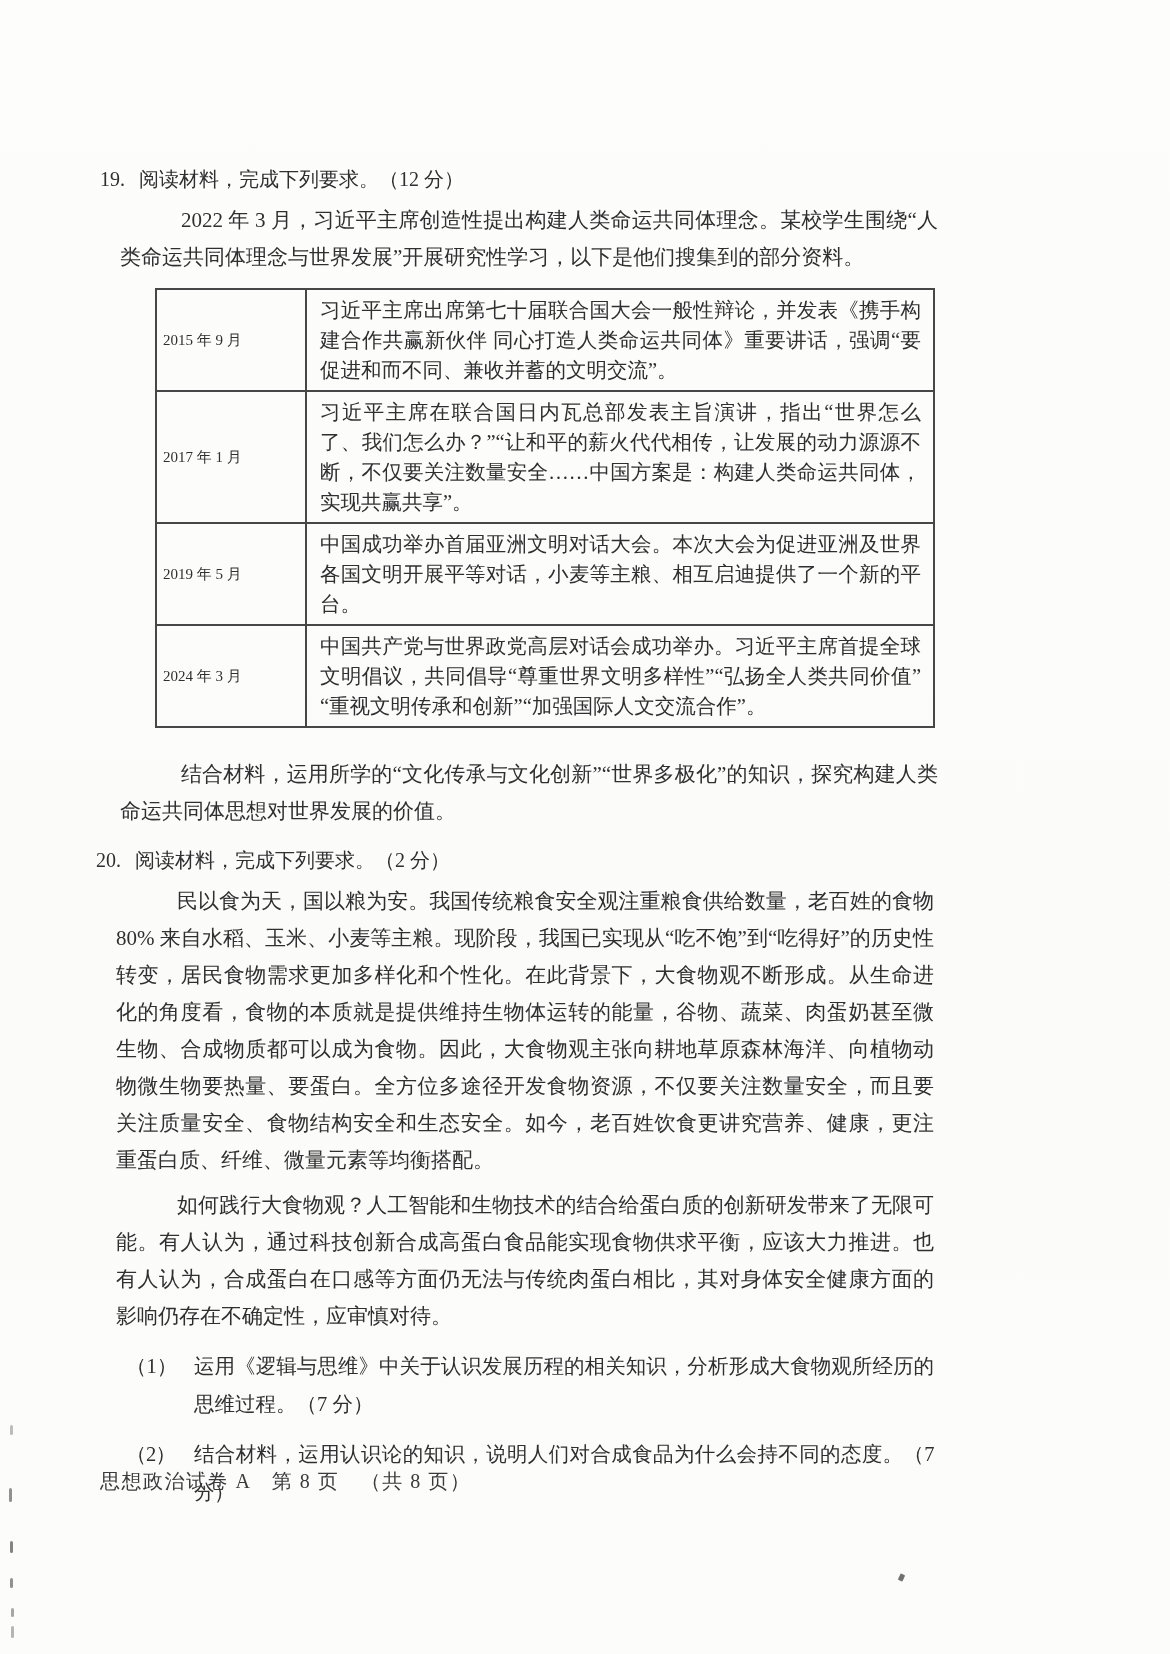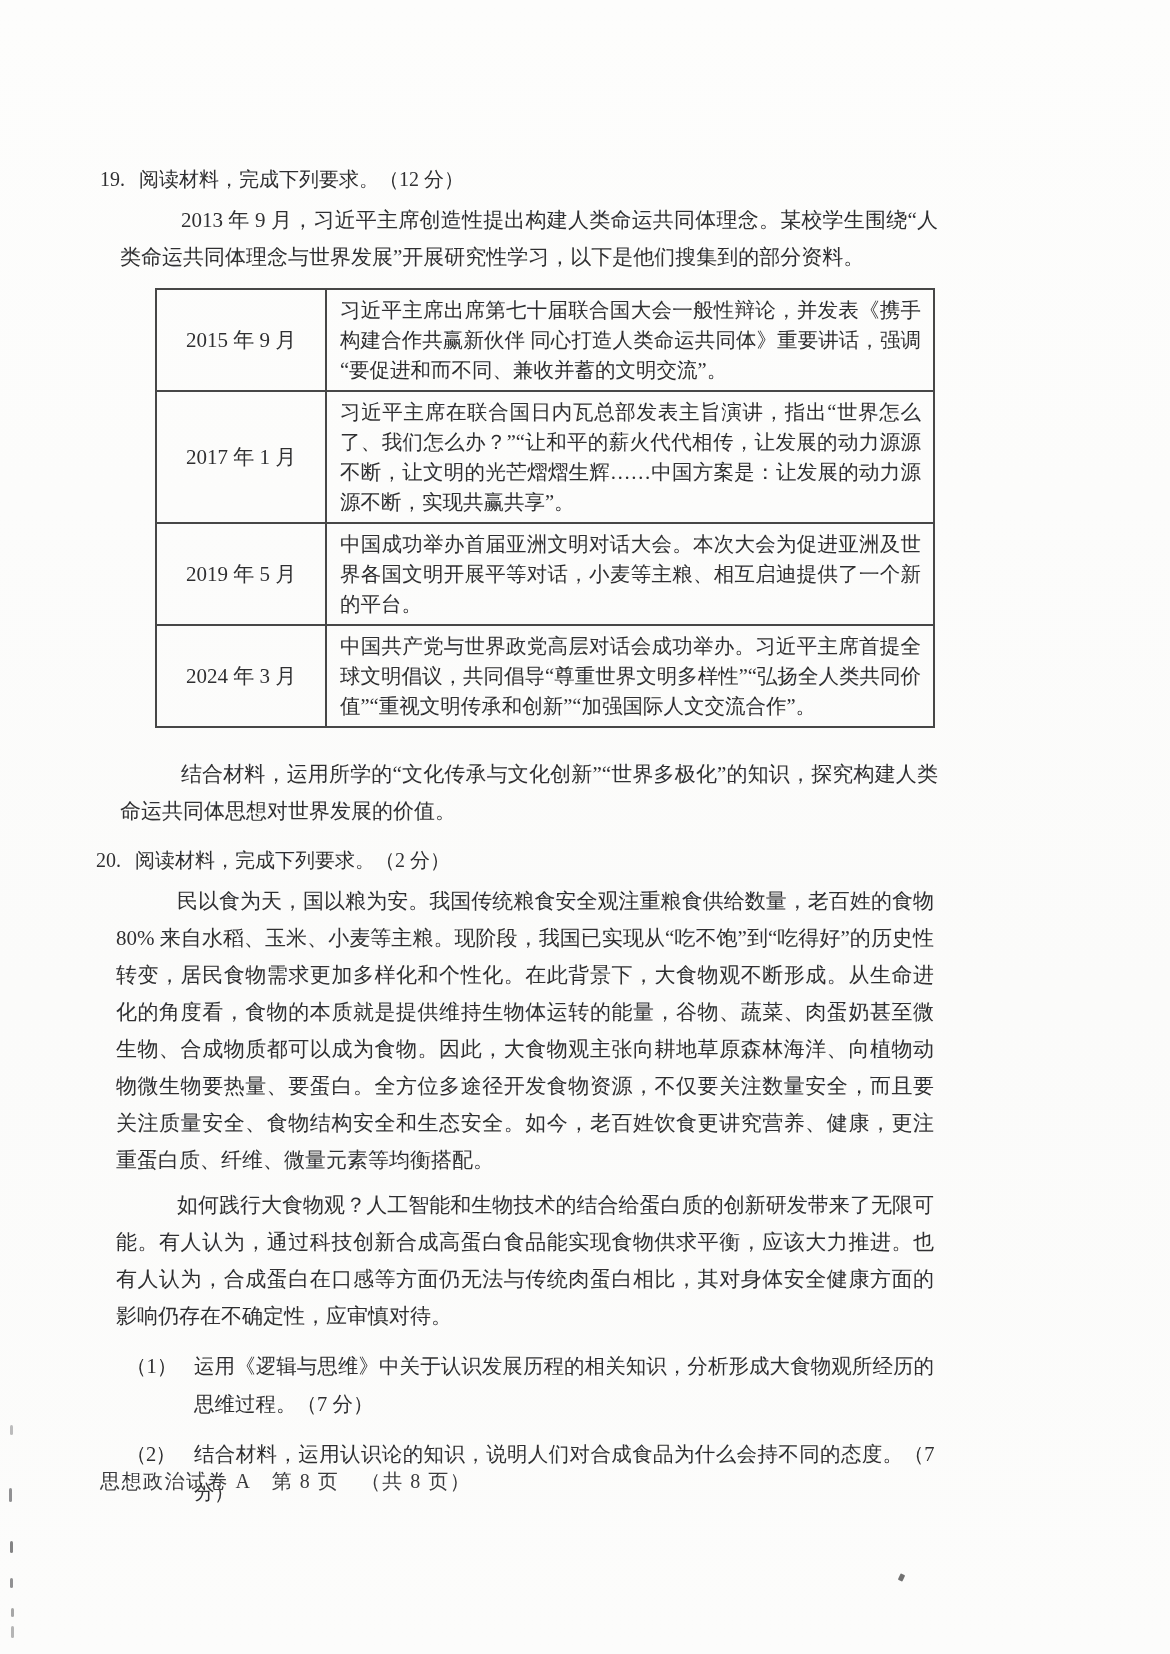--- a/index.html
+++ b/index.html
@@ -38,24 +38,24 @@
     border-collapse: collapse;
     margin: 12px 0 0 55px;
     width: 780px;
     table-layout: fixed;
   }
   table.material-table td {
     border: 2px solid #474747;
   }
   td.date-cell {
     width: 136px;
-    text-align: center;
+    text-align: left;
     vertical-align: middle;
-    font-size: 21px;
-    padding: 2px 16px;
+    font-size: 15px;
+    padding: 2px 6px;
     white-space: nowrap;
   }
   td.event-cell {
     font-size: 20.5px;
     line-height: 30px;
     text-align: justify;
     vertical-align: middle;
     padding: 5px 12px 5px 13px;
     border-radius: 12px;
   }
@@ -103,31 +103,31 @@
 </head>
 <body>
 
 <div class="page">
 
   <section class="sec sec-q19">
     <div class="q-heading">
       <span class="q-num">19.</span><span>阅读材料，完成下列要求。（12 分）</span>
     </div>
 
-    <p class="para">2013 年 9 月，习近平主席创造性提出构建人类命运共同体理念。某校学生围绕“人类命运共同体理念与世界发展”开展研究性学习，以下是他们搜集到的部分资料。</p>
+    <p class="para">2022 年 3 月，习近平主席创造性提出构建人类命运共同体理念。某校学生围绕“人类命运共同体理念与世界发展”开展研究性学习，以下是他们搜集到的部分资料。</p>
 
     <table class="material-table">
       <tbody>
         <tr>
           <td class="date-cell">2015 年 9 月</td>
           <td class="event-cell">习近平主席出席第七十届联合国大会一般性辩论，并发表《携手构建合作共赢新伙伴 同心打造人类命运共同体》重要讲话，强调“要促进和而不同、兼收并蓄的文明交流”。</td>
         </tr>
         <tr>
           <td class="date-cell">2017 年 1 月</td>
-          <td class="event-cell">习近平主席在联合国日内瓦总部发表主旨演讲，指出“世界怎么了、我们怎么办？”“让和平的薪火代代相传，让发展的动力源源不断，让文明的光芒熠熠生辉……中国方案是：让发展的动力源源不断，实现共赢共享”。</td>
+          <td class="event-cell">习近平主席在联合国日内瓦总部发表主旨演讲，指出“世界怎么了、我们怎么办？”“让和平的薪火代代相传，让发展的动力源源不断，不仅要关注数量安全……中国方案是：构建人类命运共同体，实现共赢共享”。</td>
         </tr>
         <tr>
           <td class="date-cell">2019 年 5 月</td>
           <td class="event-cell">中国成功举办首届亚洲文明对话大会。本次大会为促进亚洲及世界各国文明开展平等对话，小麦等主粮、相互启迪提供了一个新的平台。</td>
         </tr>
         <tr>
           <td class="date-cell">2024 年 3 月</td>
           <td class="event-cell">中国共产党与世界政党高层对话会成功举办。习近平主席首提全球文明倡议，共同倡导“尊重世界文明多样性”“弘扬全人类共同价值”“重视文明传承和创新”“加强国际人文交流合作”。</td>
         </tr>
       </tbody>

